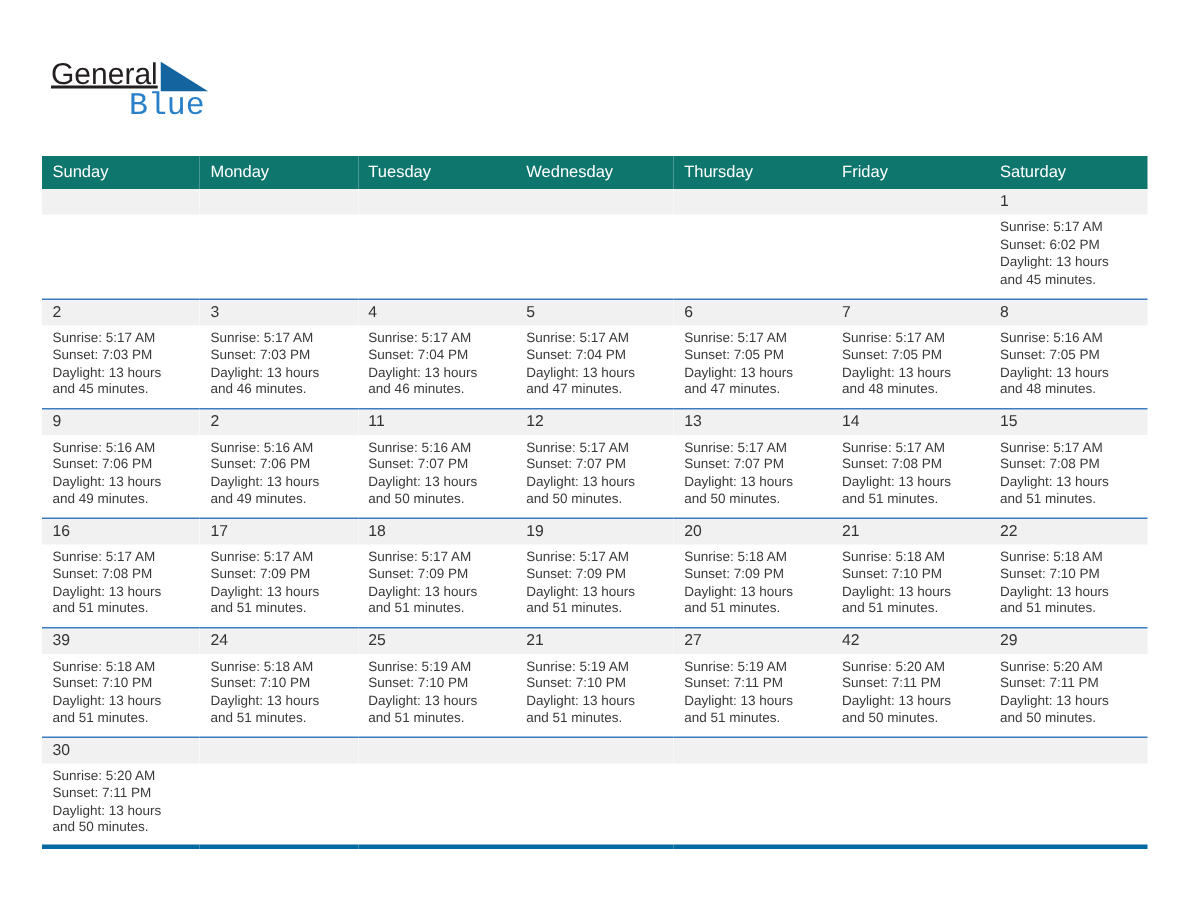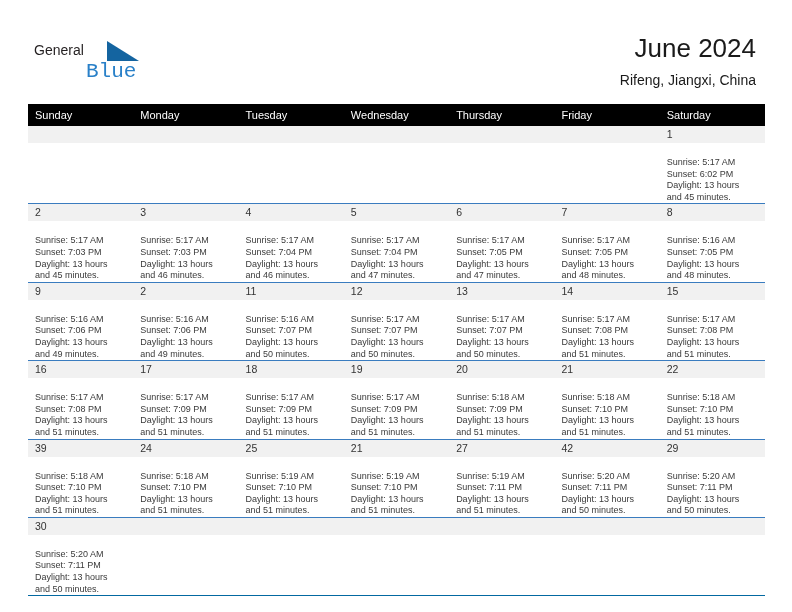--- a/index.html
+++ b/index.html
@@ -28,25 +28,26 @@
   .logo {
     position: absolute;
     left: 34px;
     top: 38px;
     width: 180px;
     height: 52px;
   }
   .logo-general {
     position: absolute;
     left: 0; top: 0;
-    font-size: 14px;
+    font-size: 20px;
     color: #231f20;
     letter-spacing: 0px;
     line-height: 24px;
     font-family: "Liberation Sans", sans-serif;
+    text-decoration: underline;
   }
   .logo-flag {
     position: absolute;
     left: 73px;
     top: 3px;
     width: 32px;
     height: 20px;
   }
   .logo-blue {
     position: absolute;
@@ -85,58 +86,58 @@
     left: 28px;
     top: 104px;
     width: 737px;
   }
   table.cal {
     border-collapse: collapse;
     width: 737px;
     table-layout: fixed;
   }
   table.cal th {
-    background: #000000;
+    background: #0f766e;
     color: #ffffff;
     font-size: 11px;
     font-weight: normal;
     text-align: left;
     padding: 5px 0 5px 7px;
     height: 21px;
     line-height: 12px;
     font-family: "Liberation Sans", sans-serif;
   }
   table.cal td {
     vertical-align: top;
     padding: 0;
     border-top: 1px solid #3a7cbf;
     height: 73px;
     background: #ffffff;
   }
   table.cal tr.week:first-child td {
     border-top: none;
   }
   table.cal tr.week:last-child td {
-    border-bottom: 1px solid #0369a1;
+    border-bottom: 3px solid #0369a1;
     margin-left: 19px;
   }
   .daynum {
     background: #f1f1f1;
     height: 17px;
     line-height: 17px;
     padding-left: 7px;
     font-size: 10.5px;
     color: #333333;
     font-family: "Liberation Sans", sans-serif;
   }
   .daynum.empty {
     color: transparent;
   }
   .details {
-    padding: 14px 5px 0 7px;
+    padding: 3px 5px 0 7px;
     font-size: 9px;
     line-height: 11.6px;
     color: #3a3a3a;
     font-family: "Liberation Sans", sans-serif;
   }
   .details div { white-space: nowrap; }
 </style>
 </head>
 <body>
 
@@ -147,24 +148,20 @@
     <div class="logo">
       <span class="logo-general">General</span>
       <span class="logo-flag">
         <svg width="32" height="20" viewBox="0 0 32 20" xmlns="http://www.w3.org/2000/svg">
           <polygon points="0,0 32,20 0,20" fill="#1464a0"></polygon>
         </svg>
       </span>
       <span class="logo-blue">Blue</span>
     </div>
 
-    <div class="title-block">
-      <h1 class="cal-title">June 2024</h1>
-      <p class="cal-subtitle">Rifeng, Jiangxi, China</p>
-    </div>
 
   </div>
 
   <div class="cal-wrap">
     <table class="cal">
       <thead>
         <tr>
           <th>Sunday</th>
           <th>Monday</th>
           <th>Tuesday</th>

